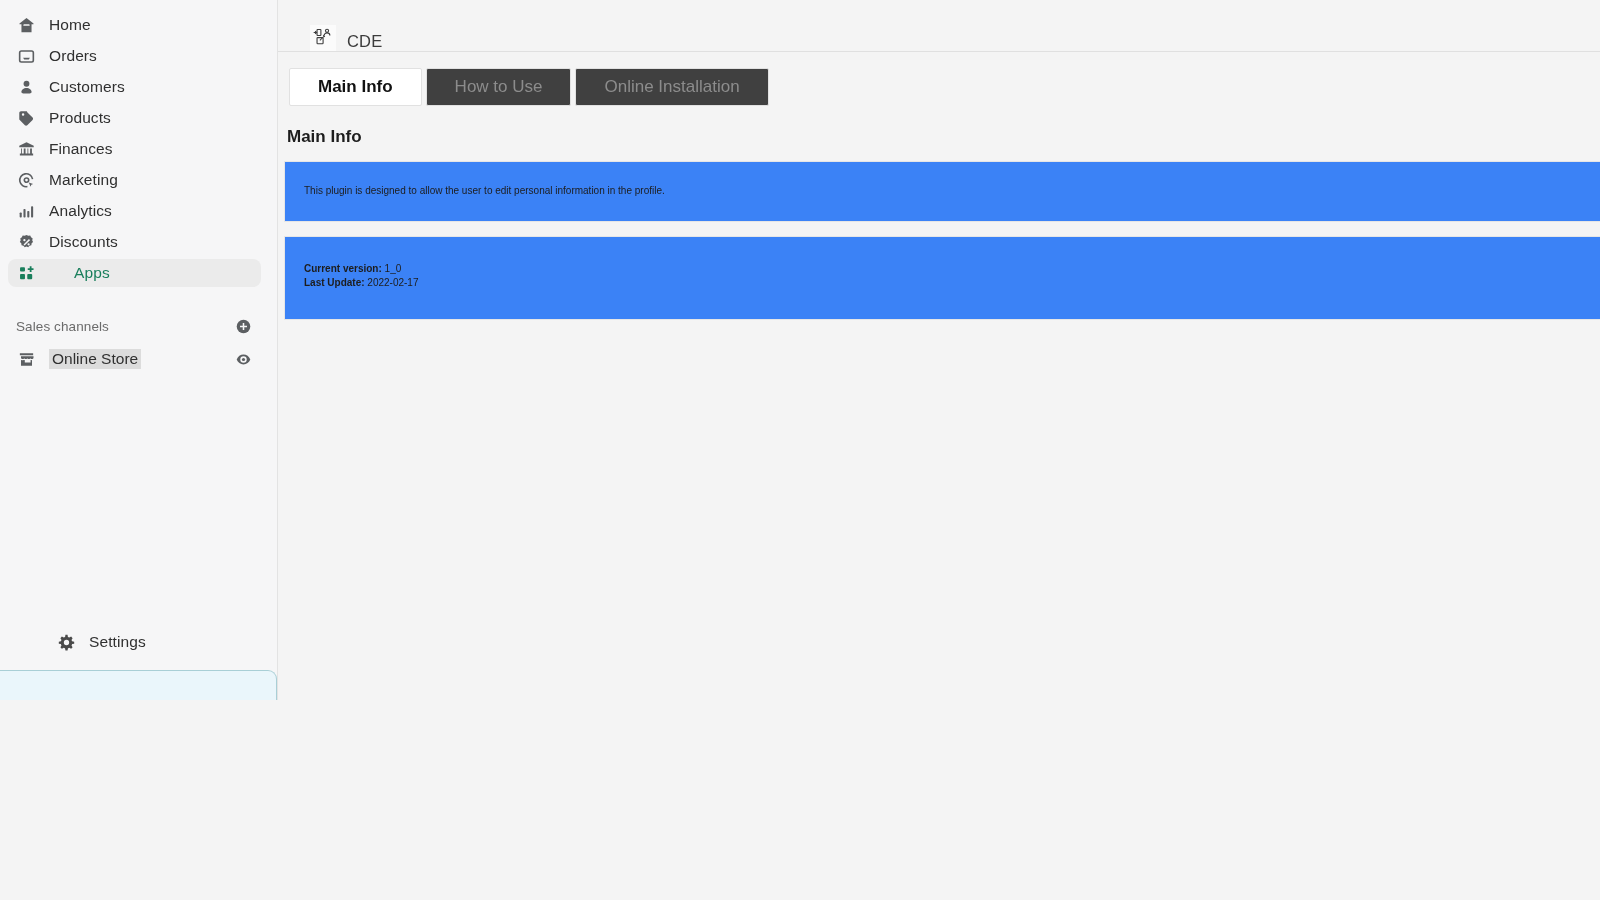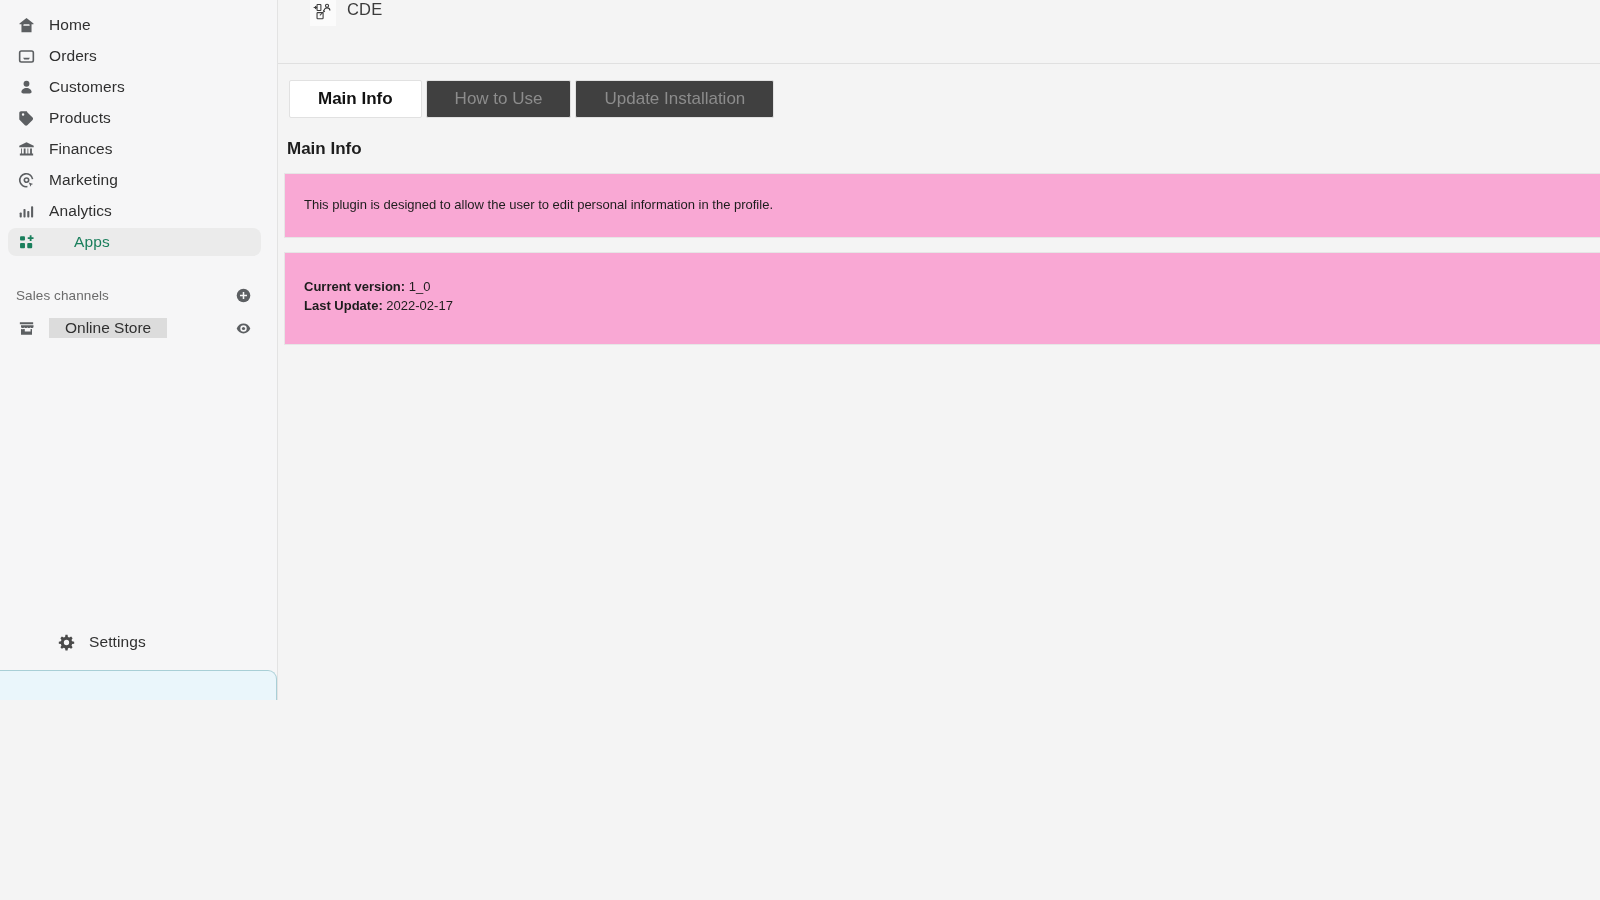--- a/index.html
+++ b/index.html
@@ -98,21 +98,21 @@
     height: 28px;
     margin: 6px 16px 0 8px;
     padding: 0 8px;
     border-radius: 8px;
     cursor: pointer;
   }
   .channel-label {
     font-size: 15.5px;
     color: #303030;
     background: #dcdcdc;
-    padding: 1px 16px;
+    padding: 1px 3px;
     border-radius: 0;
     white-space: nowrap;
   }
   .channel-spacer { flex: 1 1 auto; }
 
   
   .settings-wrap {
     position: absolute;
     left: 0;
     bottom: 41px;
@@ -138,23 +138,23 @@
 
   
   .main {
     position: relative;
     flex: 1 1 auto;
     height: 900px;
     background: #f4f4f4;
     overflow: hidden;
   }
   .topbar {
-    height: 64px;
-    display: flex;
-    align-items: flex-start;
+    height: 52px;
+    display: flex;
+    align-items: flex-end;
     padding-left: 32px;
     border-bottom: 1px solid #e0e0e0;
     box-sizing: border-box;
     background: #f4f4f4;
   }
   .app-logo {
     width: 26px;
     height: 26px;
     flex: 0 0 26px;
     margin-right: 11px;
@@ -198,27 +198,27 @@
 
   .section-title {
     font-size: 17px;
     font-weight: bold;
     color: #1d1d1d;
     margin: 21px 0 0 0;
     padding-left: 3px;
   }
 
   .card {
-    background: #f9a8d4;
+    background: #3b82f6;
     border: 1px solid #e6e6e6;
     border-right: none;
     box-sizing: border-box;
     margin-top: 14px;
     padding: 22px 22px 22px 19px;
-    font-size: 13px;
+    font-size: 10px;
     color: #1d1d1d;
     line-height: 1.45;
   }
   .card.version-card {
     padding: 25px 22px 28px 19px;
   }
   .kv-line { white-space: nowrap; }
   .kv-key { font-weight: bold; }
 
   .content-pad {
@@ -300,20 +300,28 @@
           <svg width="19" height="19" viewBox="0 0 20 20" fill="#5c5f62">
               <rect x="2.8" y="11" width="2.2" height="5.4" rx=".8"></rect>
               <rect x="6.8" y="7.4" width="2.2" height="9" rx=".8"></rect>
               <rect x="10.8" y="9.4" width="2.2" height="7" rx=".8"></rect>
               <rect x="14.8" y="4.4" width="2.2" height="12" rx=".8"></rect>
             </svg>
         </span>
         <span class="nav-label">Analytics</span>
       </div>
 
+      <div class="nav-item">
+        <span class="nav-icon">
+          <svg width="19" height="19" viewBox="0 0 20 20" fill="#5c5f62">
+              <path d="M10 2.2 11.9 3l2-.3.9 1.9 1.7 1.1-.5 2 .9 1.8-1.5 1.4-.3 2-2 .5-1.3 1.6-1.8-.9-1.9.9-1.3-1.6-2-.5-.3-2L3 9.5l.9-1.8-.5-2 1.7-1.1L6 2.7l2 .3L10 2.2zm2.6 4.2L6.9 12l1.1 1.1 5.7-5.6-1.1-1.1zM7.8 6.3a1.2 1.2 0 1 0 0 2.4 1.2 1.2 0 0 0 0-2.4zm4.4 4.4a1.2 1.2 0 1 0 0 2.4 1.2 1.2 0 0 0 0-2.4z"></path>
+            </svg>
+        </span>
+        <span class="nav-label">Discounts</span>
+      </div>
 
       <div class="nav-item active">
         <span class="nav-icon">
           <svg width="19" height="19" viewBox="0 0 20 20" fill="#1a7f5c">
               <rect x="3.2" y="3.4" width="5.2" height="4.4" rx="1"></rect>
               <rect x="3.2" y="10.6" width="5.2" height="5.4" rx="1"></rect>
               <rect x="10.8" y="10.6" width="5.2" height="5.4" rx="1"></rect>
               <path d="M13.4 2.4h1.9v2.1h2.1v1.9h-2.1v2.1h-1.9V6.4h-2.1V4.5h2.1V2.4z"></path>
             </svg>
         </span>
@@ -383,21 +391,21 @@
     <div class="main-inner content-pad" style="padding-left:3px;">
       <div style="padding-left:3px;">
         <div class="tabs">
           <div class="tab active">
             <span>Main Info</span>
           </div>
           <div class="tab">
             <span>How to Use</span>
           </div>
           <div class="tab">
-            <span>Update Installation</span>
+            <span>Online Installation</span>
           </div>
         </div>
 
         <h2 class="section-title">Main Info</h2>
 
         <div class="card">
           <span>This plugin is designed to allow the user to edit personal information in the profile.</span>
         </div>
 
         <div class="card version-card">

